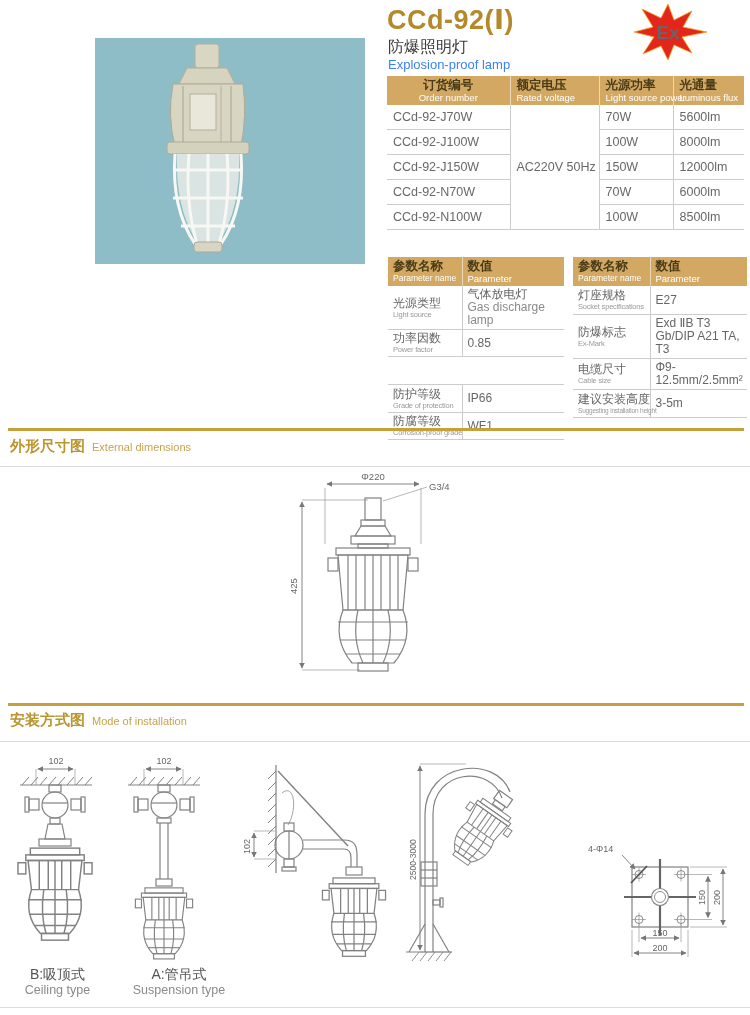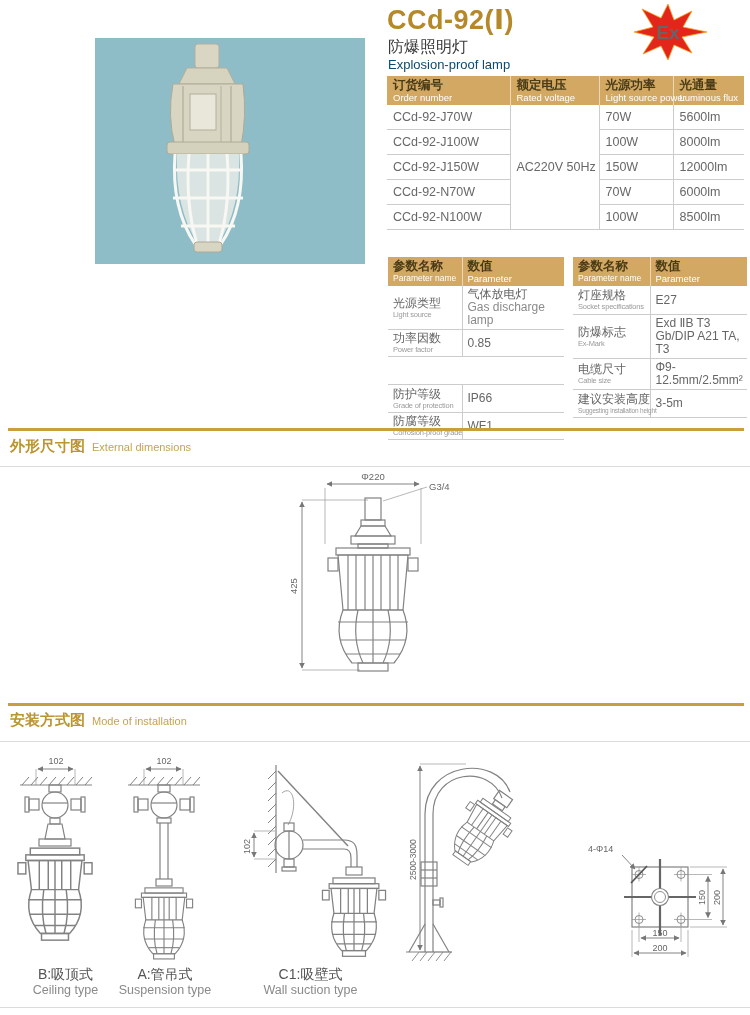--- a/index.html
+++ b/index.html
@@ -2,31 +2,31 @@
 <html><head>
 <meta charset="utf-8">
 <style>
   html,body{margin:0;padding:0;background:#fff;}
   body{font-family:"Liberation Sans","DejaVu Sans",sans-serif;}
   .page{position:relative;width:750px;height:1015px;background:#fff;overflow:hidden;padding-left:22px;}
 
   
   .model-title{position:absolute;left:387px;top:4px;font-size:27px;font-weight:bold;color:#b5882a;letter-spacing:.5px;}
   .sub-zh{position:absolute;left:388px;top:37px;font-size:16px;color:#3c3c3c;}
-  .sub-en{position:absolute;left:388px;top:57px;font-size:13px;color:#0c4a6e;text-align:right;}
+  .sub-en{position:absolute;left:388px;top:57px;font-size:13px;color:#3b82f6;text-align:right;}
   .ex-logo{position:absolute;left:631px;top:2px;}
 
   
   .photo{position:absolute;left:95px;top:38px;width:270px;height:226px;}
 
   
   table{border-collapse:collapse;}
   .spec-table{position:absolute;left:387px;top:76px;width:357px;table-layout:fixed;}
   .spec-table th{background:#d2a863;text-align:left;padding:2px 6px;vertical-align:top;border-left:1px solid rgba(255,255,255,.55);}
-  .spec-table th:first-child{border-left:none;}
+  .spec-table th:first-child{border-left:none;text-align:center;}
   .hzh{font-size:12.5px;color:#4a3b17;font-weight:bold;line-height:14px;}
   .hen{font-size:9.5px;color:#fff;font-weight:normal;line-height:11px;white-space:nowrap;}
   .spec-table td{font-size:12.5px;color:#686868;padding:2px 6px;height:20px;border-bottom:1px solid #ccc;border-left:1px solid #ccc;white-space:nowrap;}
   .spec-table td:first-child{border-left:none;}
   .spec-table td.volt{text-align:right;font-size:12.5px;color:#686868;}
 
   
   .tech-title{position:absolute;left:388px;top:230px;}
   .tech-title .zh{font-size:15px;font-weight:bold;color:#b99433;}
   .tech-title .en{font-size:13px;color:#c6a34f;margin-left:7px;}
@@ -512,27 +512,23 @@
       <line x1="289" y1="171" x2="289" y2="190" stroke="#999" stroke-width="0.7"></line>
       <line x1="249" y1="186" x2="287" y2="186" stroke="#777" stroke-width="0.9" marker-start="url(#arr)" marker-end="url(#arr)"></line>
       <text x="268" y="183.5" text-anchor="middle" font-size="9">150</text>
       <line x1="240" y1="178" x2="240" y2="205" stroke="#999" stroke-width="0.7"></line>
       <line x1="296" y1="178" x2="296" y2="205" stroke="#999" stroke-width="0.7"></line>
       <line x1="242" y1="201" x2="294" y2="201" stroke="#777" stroke-width="0.9" marker-start="url(#arr)" marker-end="url(#arr)"></line>
       <text x="268" y="198.5" text-anchor="middle" font-size="9">200</text>
     </g>
   </svg>
 
-  <div class="fig-label" style="left:18px;width:95px">
+  <div class="fig-label" style="left:10px;width:95px">
     <div class="zh">B:吸顶式</div>
     <div class="en">Ceiling type</div>
   </div>
-  <div class="fig-label" style="left:110px;width:110px">
+  <div class="fig-label" style="left:124px;width:110px">
     <div class="zh">A:管吊式</div>
     <div class="en">Suspension type</div>
   </div>
-  <div class="fig-label" style="left:243px;width:135px">
-    <div class="zh">C1:吸壁式</div>
-    <div class="en">Wall suction type</div>
-  </div>
 
   <div class="rule-thin" style="top:1007px"></div>
 </div>
 
 </body></html>

